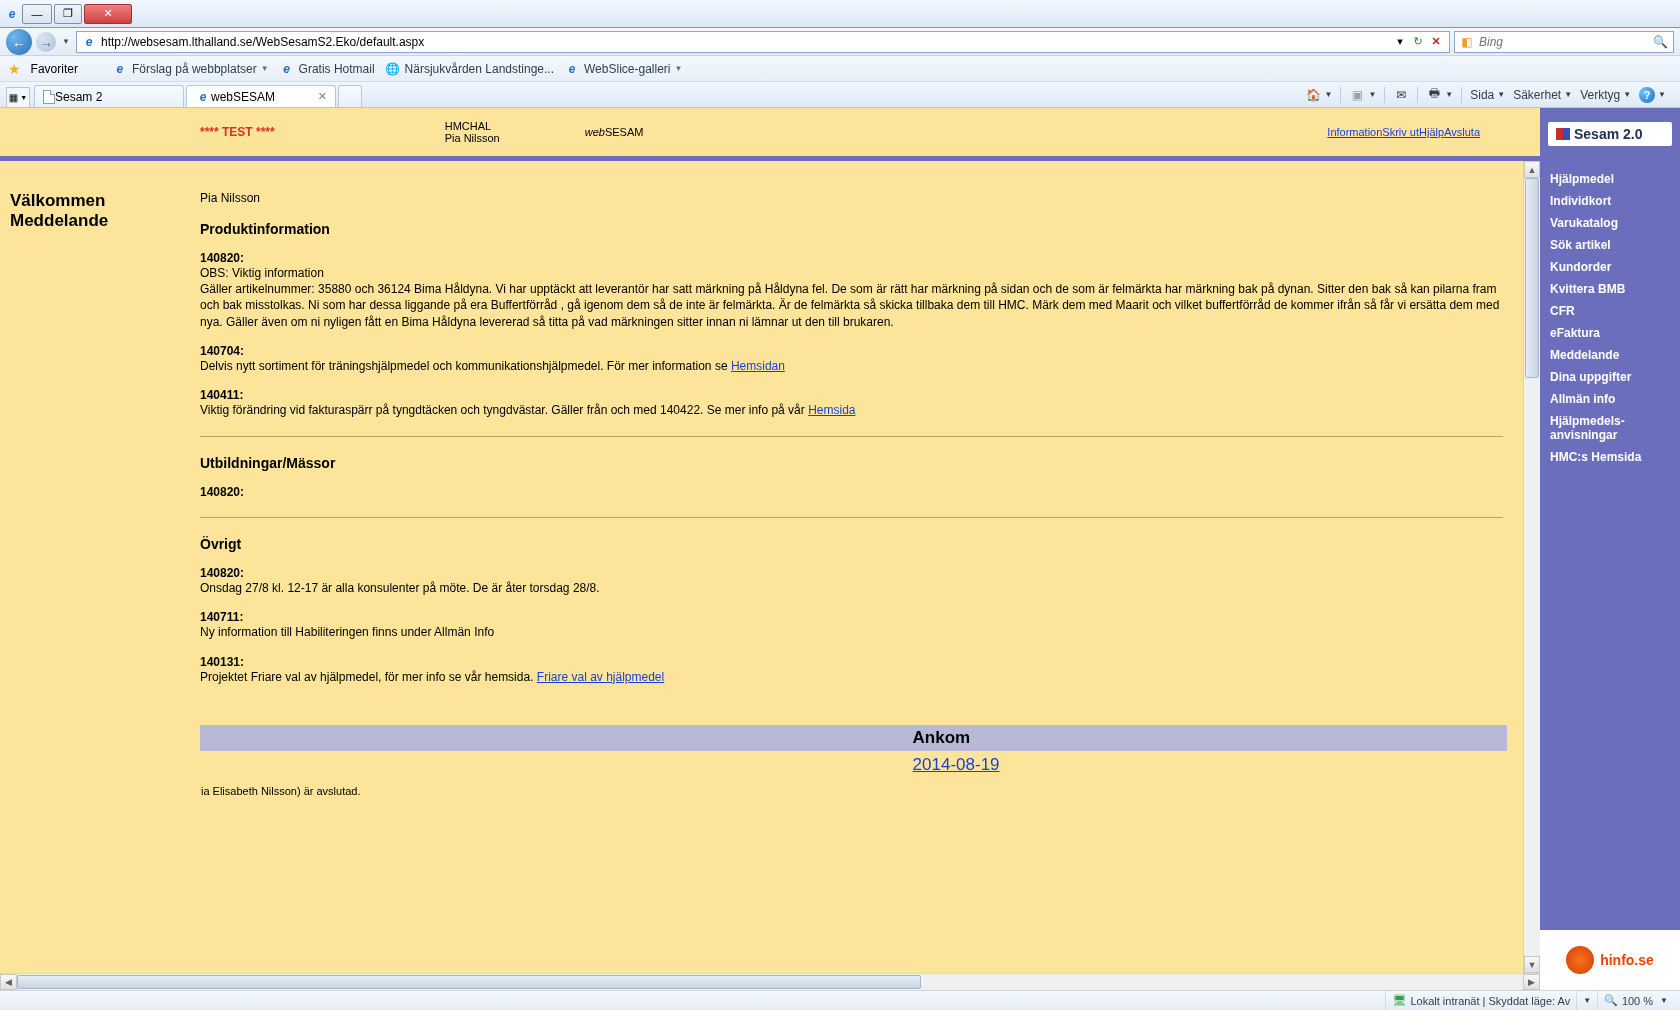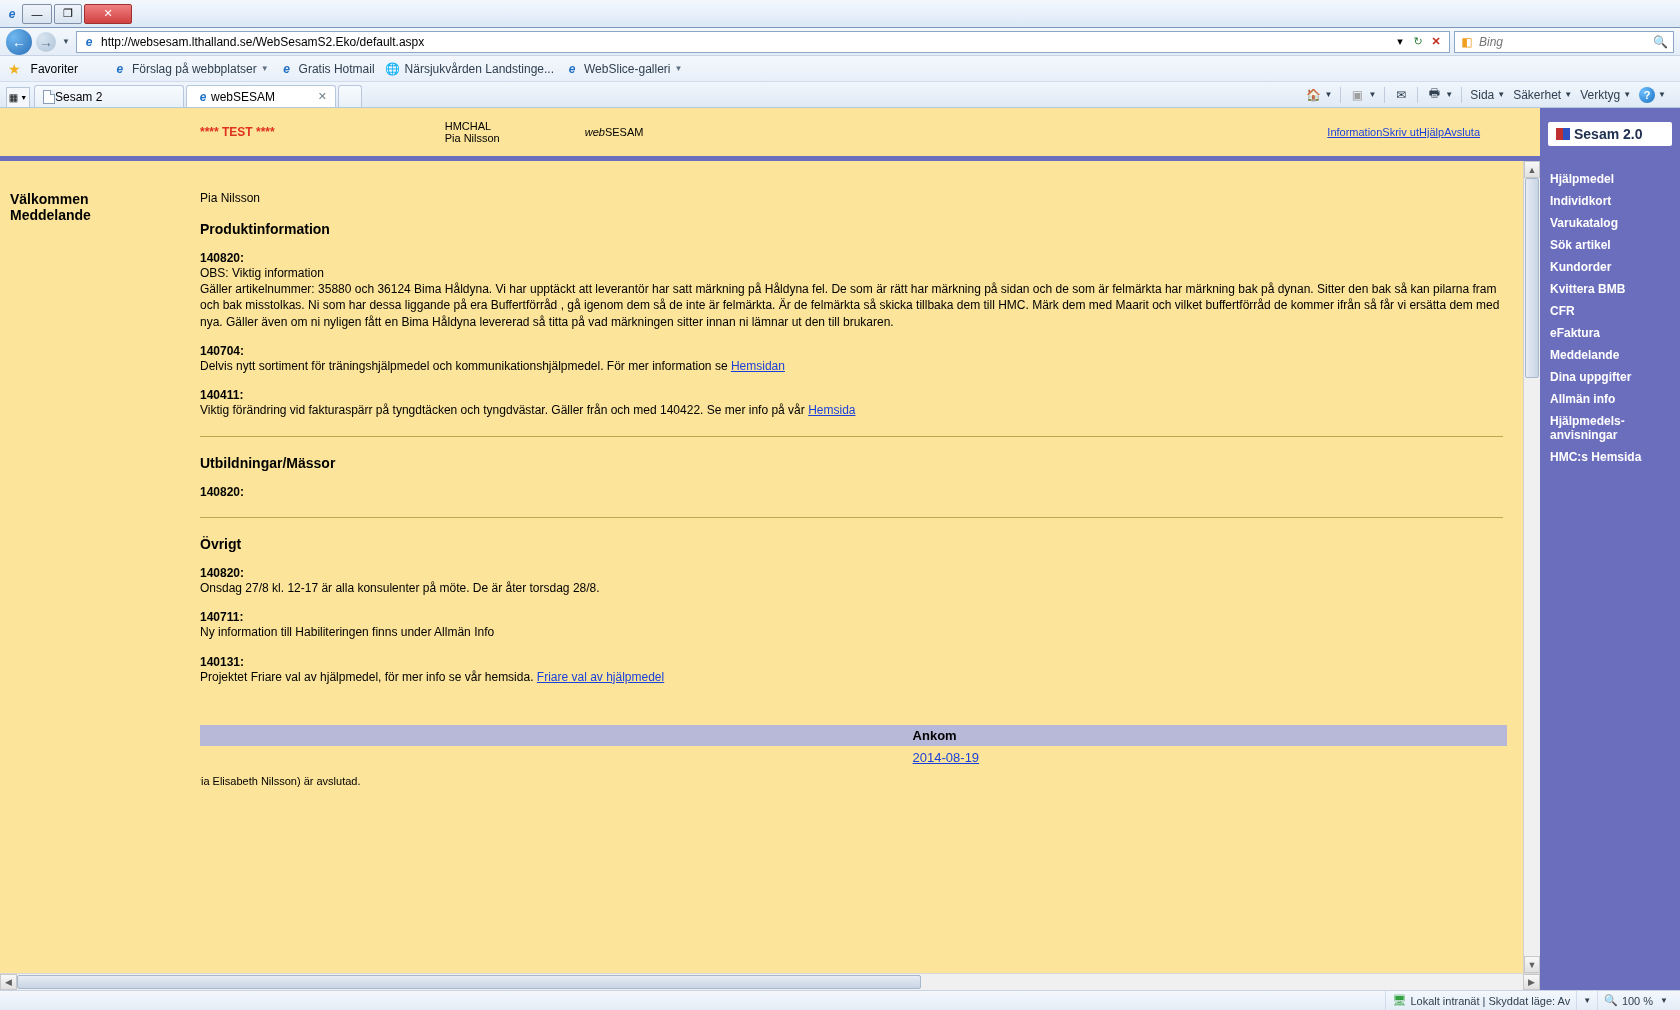--- a/index.html
+++ b/index.html
@@ -59,35 +59,35 @@
 .app-header .col { display: flex; flex-direction: column; font-size: 11px; }
 .test-banner { color: #e03020; font-weight: bold; font-size: 12px; margin-left: 190px; margin-right: 170px; }
 .hdr-left { min-width: 120px; }
 .hdr-links { display:flex; margin-left: auto; padding-right: 50px; }
 .hdr-links a { color: #1a3fdc; text-decoration: underline; font-size: 11px; }
 .hdr-links a:first-child { margin-left: 40px; }
 .hdr-divider { height: 5px; background: #6b6dbd; }
 
 
 .yellow-body { flex:1; background: #fce59a; display: flex; overflow: hidden; position: relative; }
-.left-col { width: 200px; padding: 30px 10px 10px 10px; font-size: 14px; font-weight: bold; }
+.left-col { width: 200px; padding: 30px 10px 10px 10px; font-size: 17px; font-weight: bold; }
 .main-col { flex: 1; padding: 30px 20px 10px 0; font-size: 12px; overflow-y: auto; }
 .main-col h2 { font-size: 14px; font-weight: bold; margin: 16px 0 8px 0; }
 .main-col .username { font-size: 12px; margin-bottom: 4px; }
 .main-col .date { font-weight: bold; margin-top: 14px; font-size: 12px; }
 .main-col p { font-size: 12px; line-height: 1.35; }
 .main-col a { color: #1a3fdc; text-decoration: underline; }
 .main-col hr { border: none; border-top: 1px solid #c0a850; margin: 18px 0; }
 .scroll-right { width: 17px; background: #f0f0f0; border-left: 1px solid #d0d0d0; position: relative; }
 .scroll-up, .scroll-down { height: 17px; background: linear-gradient(#f8f8f8,#e0e0e0); border: 1px solid #c8c8c8; display:flex; align-items:center; justify-content:center; font-size:9px; color:#606060; }
 .scroll-down { position:absolute; bottom:0; left:0; right:0; }
 .scroll-thumb { position:absolute; top:17px; left:1px; right:1px; height:200px; background: linear-gradient(90deg,#e8ecf4,#c8d4e4); border:1px solid #a8b8cc; border-radius:2px; }
 
 
-.msg-table { width: 100%; border-collapse: collapse; font-size: 13px; }
+.msg-table { width: 100%; border-collapse: collapse; font-size: 17px; }
 .msg-table th { background: #b8b8d8; text-align: left; padding: 3px 6px; font-weight: bold; }
 .msg-table td { padding: 4px 6px; background: #fce59a; }
 .msg-table td a { color: #1a3fdc; }
 .bottom-area { padding: 0 6px 6px 6px; }
 .arbetsorder { font-size: 11px; padding: 6px 6px 0 6px; }
 
 
 .hscroll { height: 17px; background:#f0f0f0; border-top:1px solid #d8d8d8; display:flex; }
 .hscroll .btn { width:17px; height:100%; background:linear-gradient(#f8f8f8,#e0e0e0); border:1px solid #c8c8c8; display:flex; align-items:center; justify-content:center; font-size:9px; color:#606060; }
 .hscroll .track { flex:1; position:relative; }
@@ -317,20 +317,24 @@
         <a>Kundorder</a>
         <a>Kvittera BMB</a>
         <a>CFR</a>
         <a>eFaktura</a>
         <a>Meddelande</a>
         <a>Dina uppgifter</a>
         <a>Allmän info</a>
         <a>Hjälpmedels-<br>anvisningar</a>
         <a>HMC:s Hemsida</a>
       </div>
+    <div class="hinfo">
+      <span class="hinfo-ico"></span>
+      <span class="hinfo-txt">hinfo.se</span>
+    </div>
   </div>
 </div>
 
 <div class="statusbar">
   <div class="spacer"></div>
   <div class="sec">
     <span style="color:#30a040">🖥</span>
     <span>Lokalt intranät | Skyddat läge: Av</span>
   </div>
   <div class="sec">

